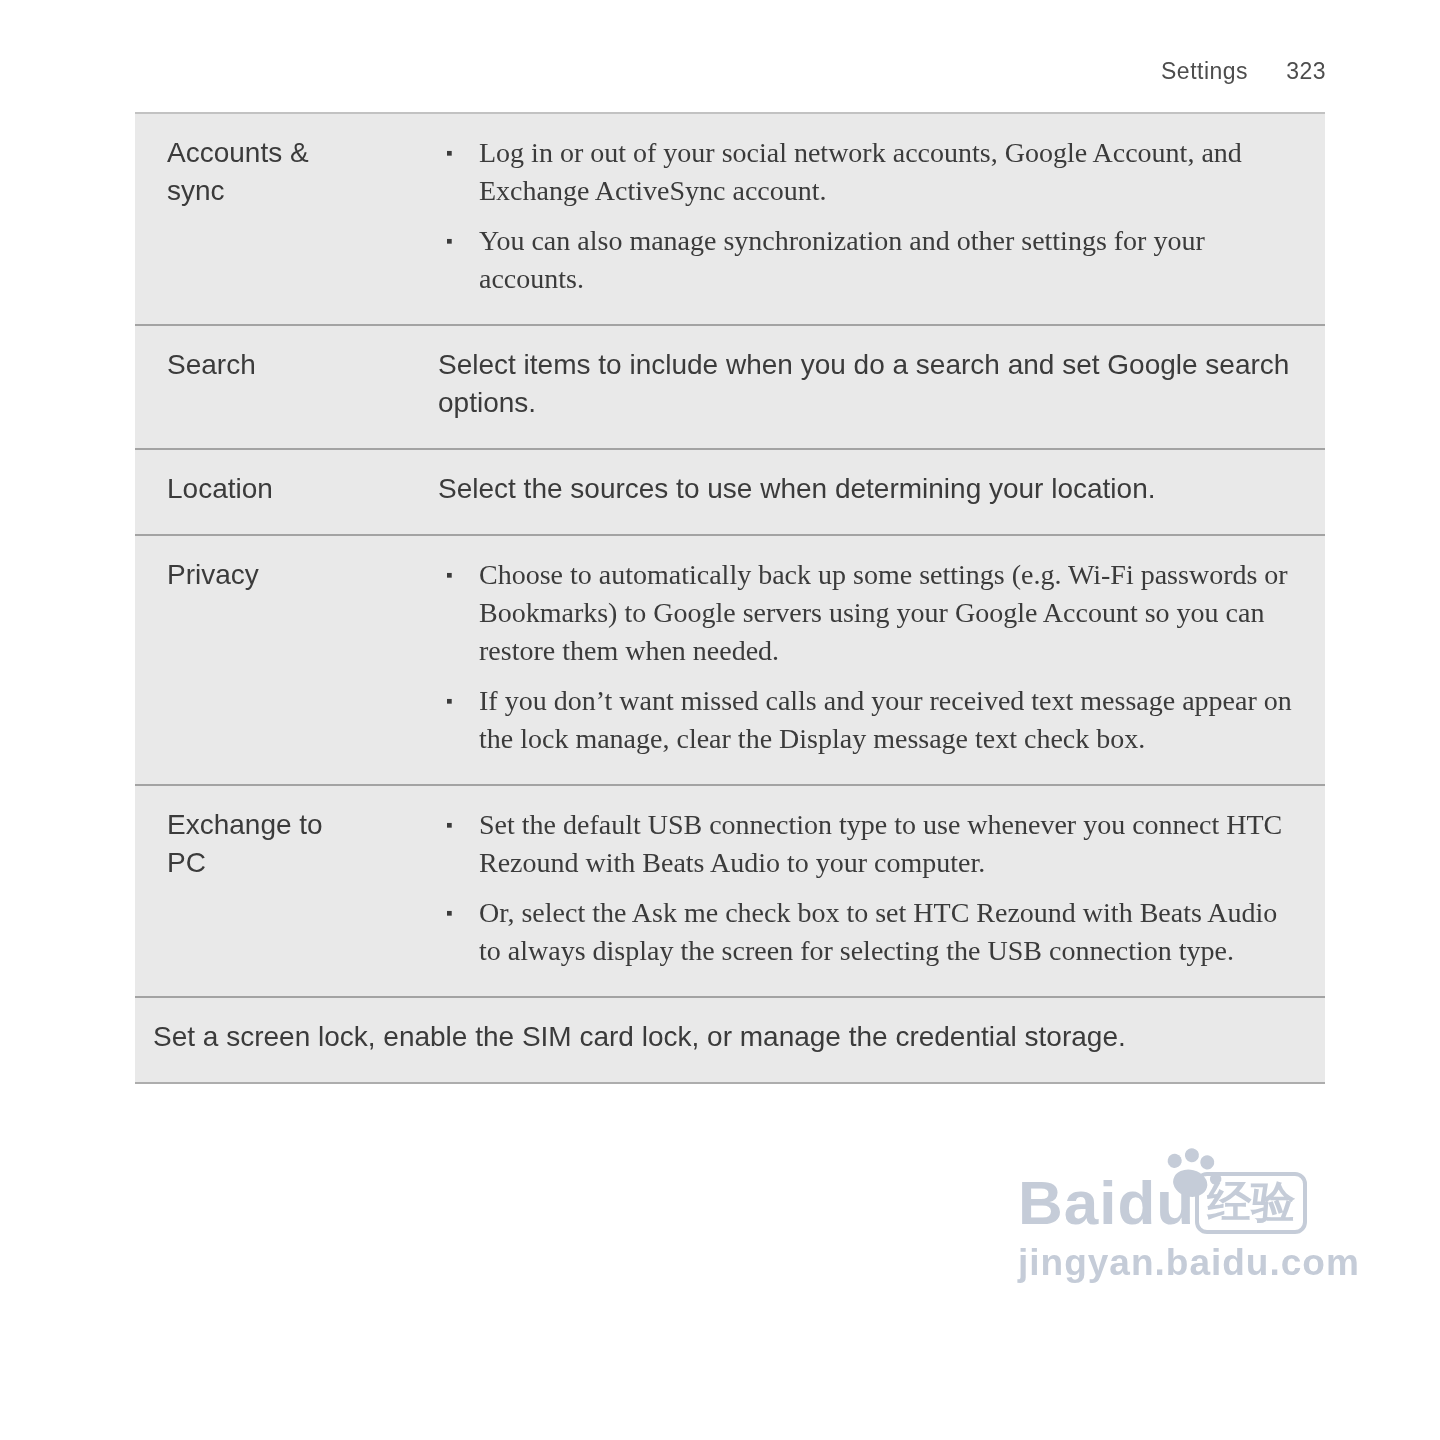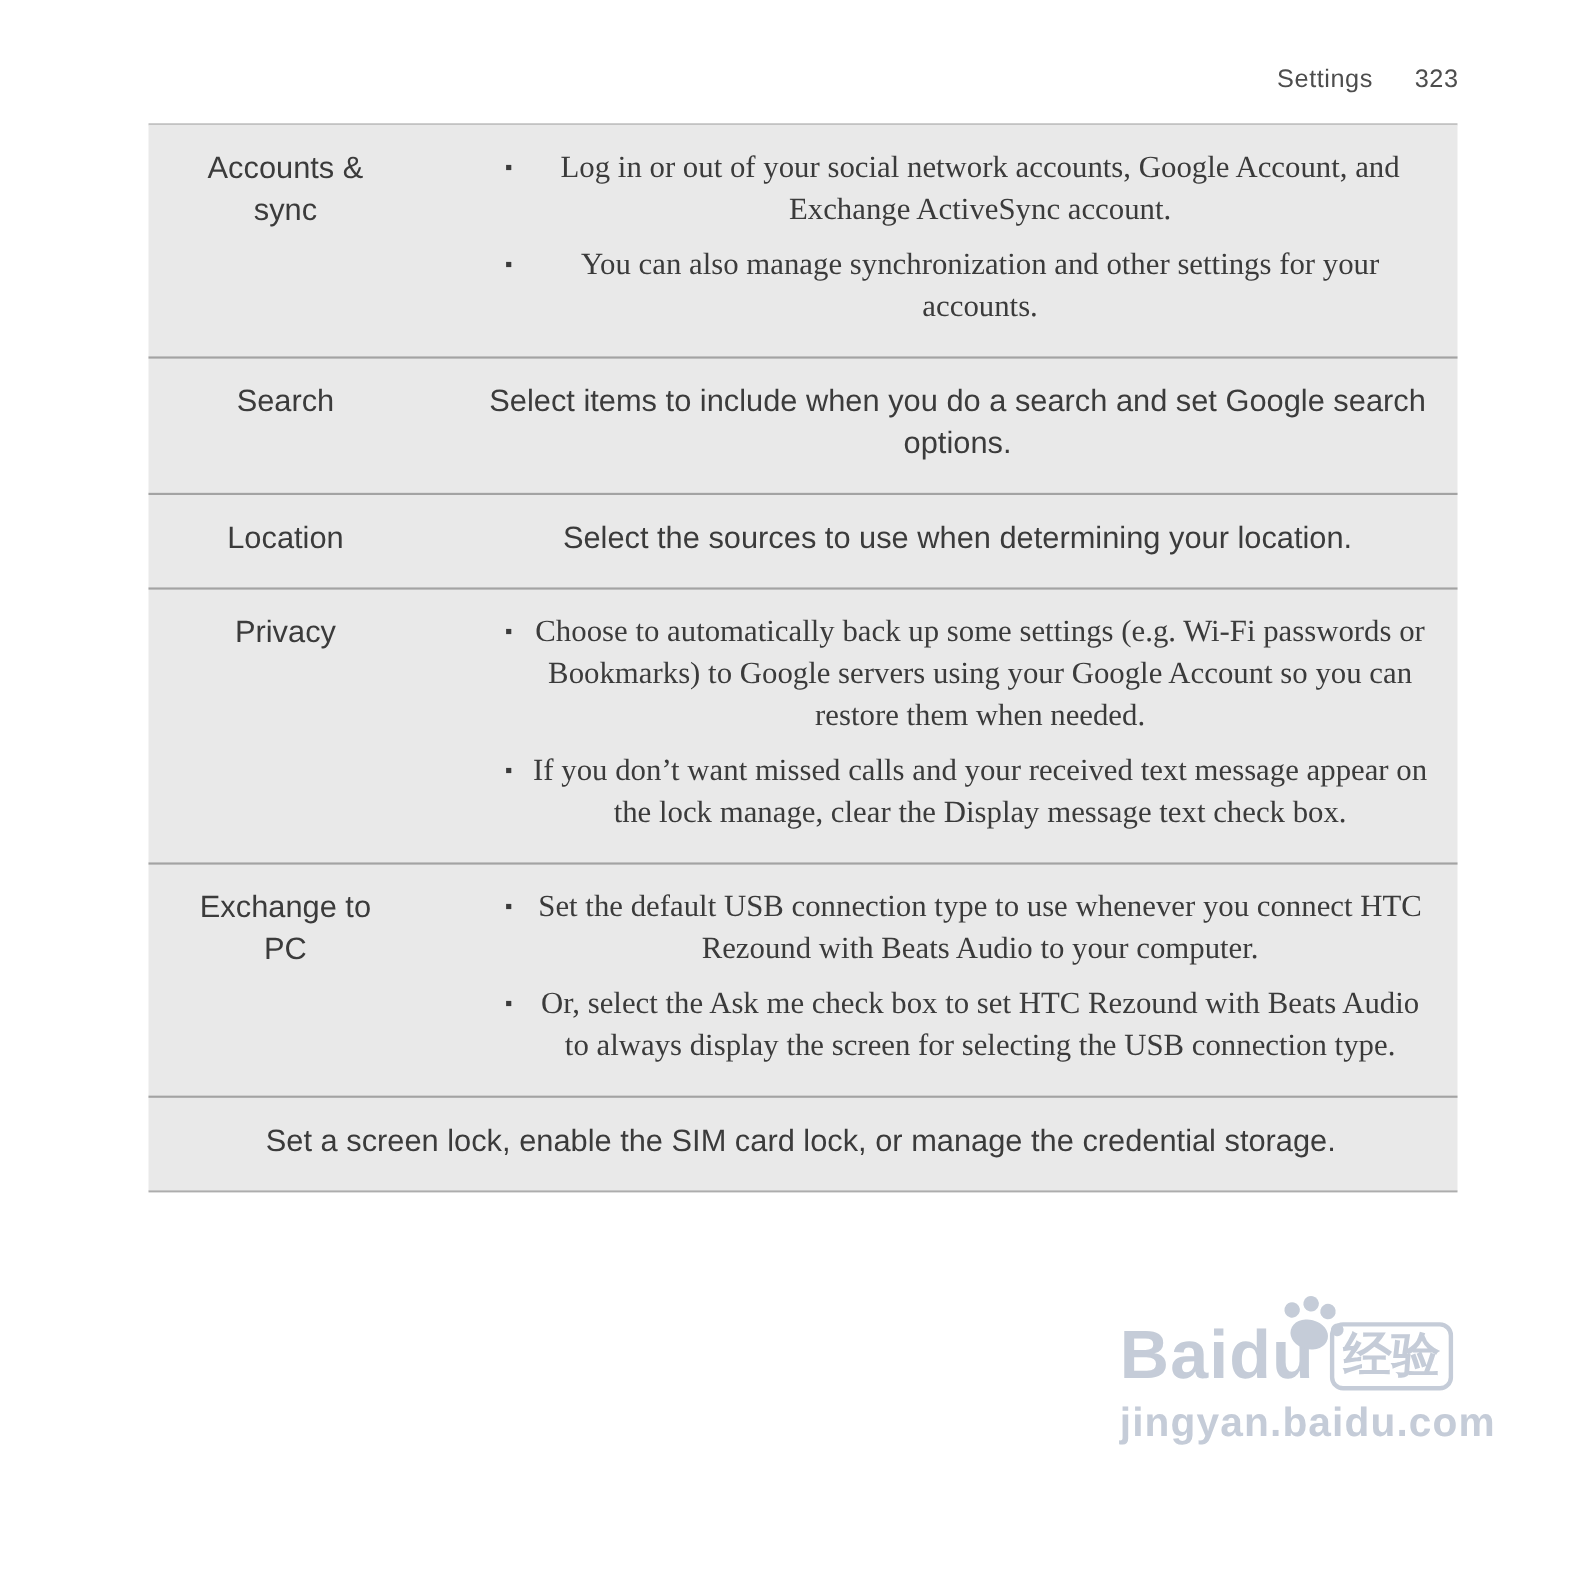--- a/index.html
+++ b/index.html
@@ -27,21 +27,20 @@
     position:absolute;
     left:135px; top:112px;
     width:1190px;
     border-top:2px solid #c2c2c2;
     border-bottom:2px solid #adadad;
   }
   .table-row {
     display:flex;
     background:#e9e9e9;
     padding:20px 0 26px 16px;
-    text-align:center;
   }
   .table-row + .table-row { border-top:2px solid #a3a3a3; }
 
   .row-label {
     width:285px;
     flex-shrink:0;
     padding:0 84px 0 16px;
     font-size:28px;
     line-height:38px;
     color:#3b3b3b;
@@ -67,21 +66,21 @@
     line-height:38px;
     width:33px;
     flex-shrink:0;
     color:#3b3b3b;
   }
   .bullet-text { flex:1;font-family:Liberation Serif, serif; }
 
   
   .watermark {
     position:absolute;
-    left:1018px; top:1202px;
+    left:1018px; top:1172px;
     width:340px;
     color:#c2cad6;
     opacity:0.95;
     text-shadow:1px 1px 0 rgba(255,255,255,0.9);
   }
   .wm-top {
     position:relative;
     display:flex;
     align-items:flex-end;
   }
@@ -91,21 +90,20 @@
     letter-spacing:1px;
     line-height:1;
   }
   .wm-paw {
     position:absolute;
     left:138px; top:-32px;
     width:74px; height:64px;
     transform:rotate(14deg);
   }
   .wm-badge {
-    margin-left:14px;
     border:4px solid #c2cad6;
     border-radius:12px;
     font-size:44px;
     font-weight:bold;
     line-height:1;
     padding:4px 8px 6px 8px;
   }
   .wm-url {
     margin-top:8px;
     font-size:37px;

